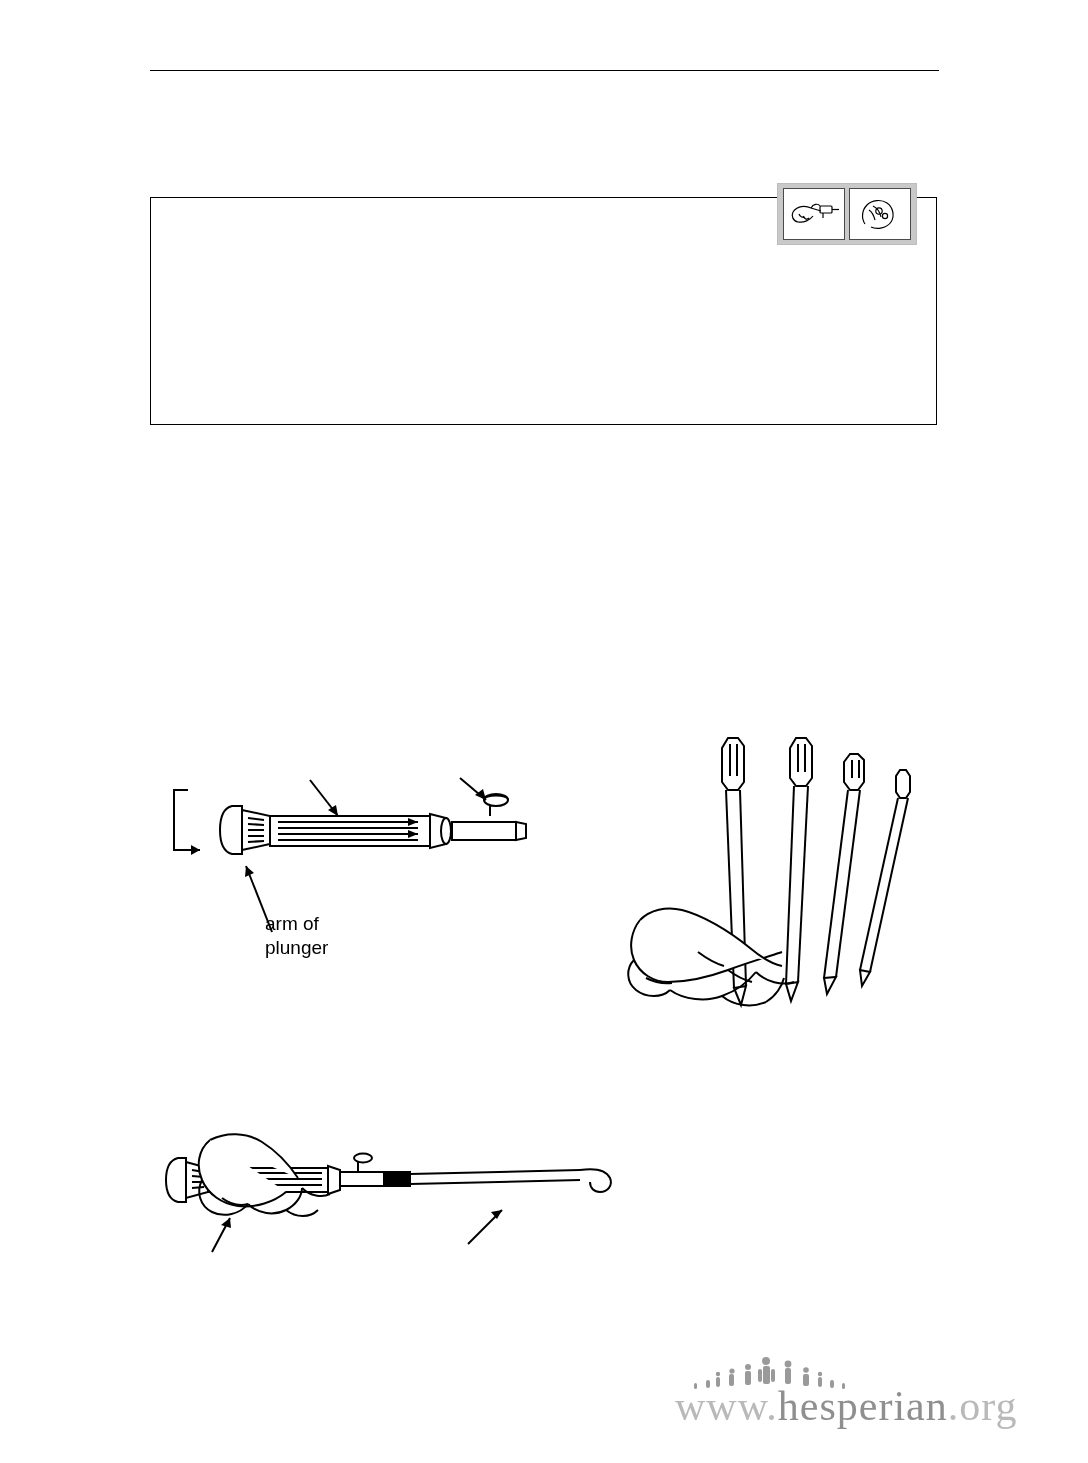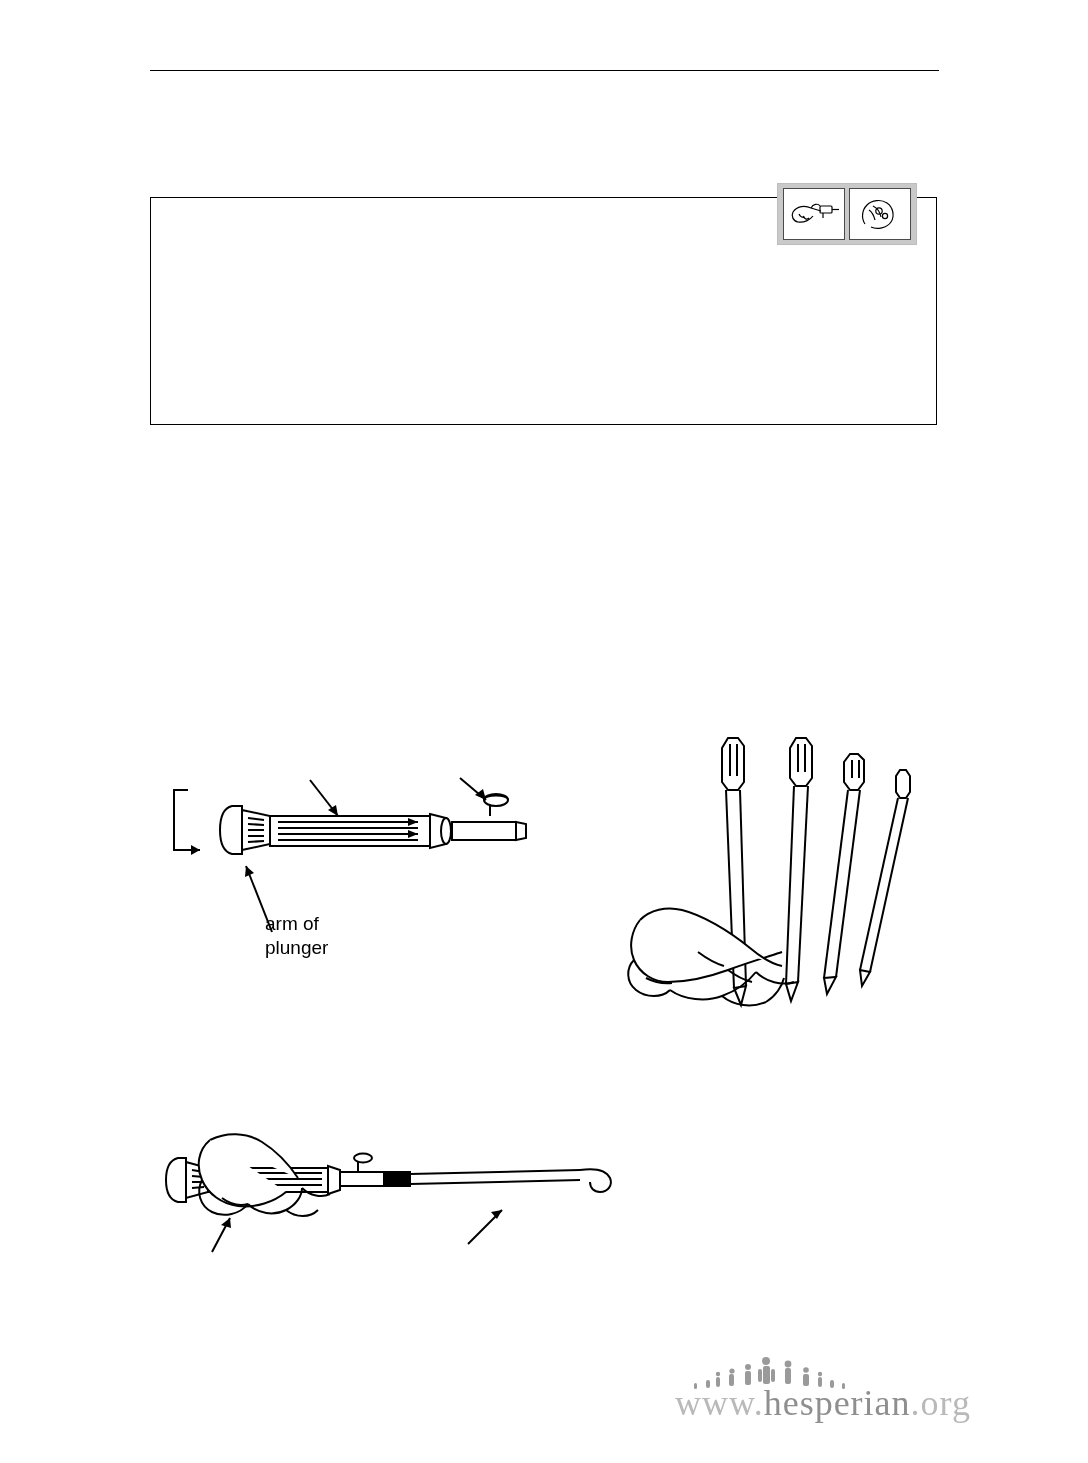--- a/index.html
+++ b/index.html
@@ -92,21 +92,21 @@
     left: 670px;
     top: 1355px;
     width: 280px;
     height: 80px;
   }
   .footer-url {
     position: absolute;
     left: 675px;
     top: 1382px;
     font-family: "Liberation Serif", serif;
-    font-size: 36px;
+    font-size: 42px;
     letter-spacing: 1px;
     color: #b9b9b9;
     white-space: nowrap;
   }
   .footer-url .dark { color: #8f8f8f; }
 </style>
 </head>
 <body>
 
 <div class="page">

